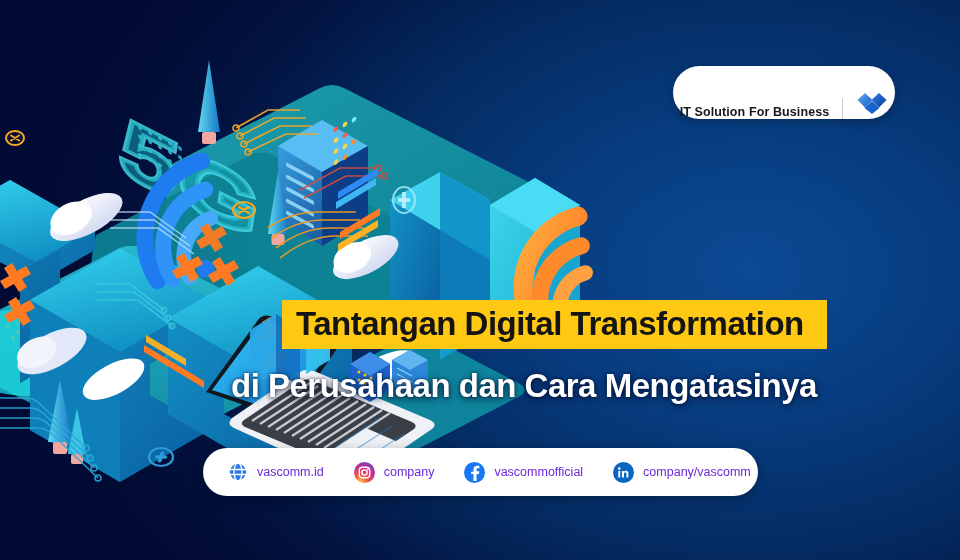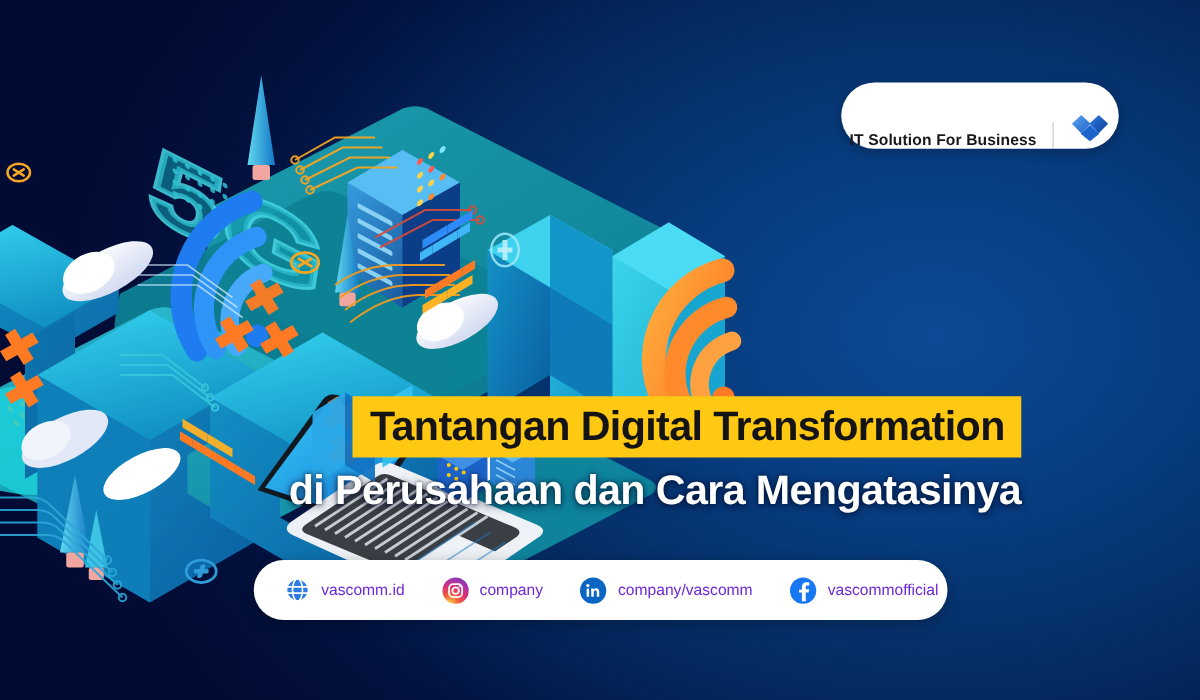--- a/index.html
+++ b/index.html
@@ -27,23 +27,23 @@
   #badge .btxt { font-size:12.5px; font-weight:bold; color:#17181c; letter-spacing:.1px; white-space:nowrap; }
   #badge .bsep { width:1px; height:21px; background:#c9ccd4; }
 
   
   #headline { position:absolute; left:0; top:300px; width:960px; }
   .hl-row { display:flex; }
   .hl-yellow-wrap { margin-left:282px; }
   .hl-yellow {
     display:inline-block; background:#FFC812; color:#141414;
     font-size:33px; font-weight:bold; letter-spacing:-.5px;
-    padding:7px 13px 9px 14px; line-height:1; white-space:nowrap;margin-top:17px;
+    padding:7px 23px 9px 14px; line-height:1; white-space:nowrap;
   }
-  .hl-white-wrap { margin-left:231px; margin-top:9px; }
+  .hl-white-wrap { margin-left:231px; margin-top:20px; }
   .hl-white {
     display:inline-block; color:#ffffff;
     font-size:33px; font-weight:bold; letter-spacing:-.5px;
     line-height:1; white-space:nowrap;
     text-shadow:0 2px 7px rgba(0,10,40,.75), 0 0 3px rgba(0,10,40,.6);
   }
 
   
   #social {
     position:absolute; left:203px; top:448px; width:555px; height:48px;
@@ -512,34 +512,34 @@
         <svg width="13" height="13" viewBox="0 0 20 20">
           <rect x="2" y="2" width="16" height="16" rx="5" fill="none" stroke="#ffffff" stroke-width="2.2"></rect>
           <circle cx="10" cy="10" r="4" fill="none" stroke="#ffffff" stroke-width="2.2"></circle>
           <circle cx="15" cy="5" r="1.3" fill="#ffffff"></circle>
         </svg>
       </span>
       <span class="slabel">company</span>
     </div>
 
     <div class="sitem">
+      <span class="sicon ic-fb">
+        <svg width="20" height="20" viewBox="0 0 20 20">
+          <path d="M11.6 19v-7h2.3l.4-2.7h-2.7V7.6c0-.8.2-1.3 1.3-1.3h1.5V3.9c-.3 0-1.2-.1-2.2-.1-2.2 0-3.7 1.3-3.7 3.8v2.1H6.2V12h2.3v7z" fill="#ffffff"></path>
+        </svg>
+      </span>
+      <span class="slabel">vascommofficial</span>
+    </div>
+
+    <div class="sitem">
       <span class="sicon ic-li">
         <svg width="13" height="13" viewBox="0 0 20 20">
           <rect x="2" y="7.5" width="3" height="10" fill="#ffffff"></rect>
           <circle cx="3.5" cy="3.8" r="2" fill="#ffffff"></circle>
           <path d="M7.5 7.5h3v1.5c.6-1 1.7-1.8 3.2-1.8 2.3 0 3.8 1.5 3.8 4.3v6h-3v-5.4c0-1.4-.6-2.2-1.8-2.2-1.1 0-1.9.8-1.9 2.2v5.4h-3z" fill="#ffffff"></path>
         </svg>
       </span>
       <span class="slabel">company/vascomm</span>
     </div>
 
-    <div class="sitem">
-      <span class="sicon ic-fb">
-        <svg width="20" height="20" viewBox="0 0 20 20">
-          <path d="M11.6 19v-7h2.3l.4-2.7h-2.7V7.6c0-.8.2-1.3 1.3-1.3h1.5V3.9c-.3 0-1.2-.1-2.2-.1-2.2 0-3.7 1.3-3.7 3.8v2.1H6.2V12h2.3v7z" fill="#ffffff"></path>
-        </svg>
-      </span>
-      <span class="slabel">vascommofficial</span>
-    </div>
-
   </div>
 
 </div>
 
 </body></html>

